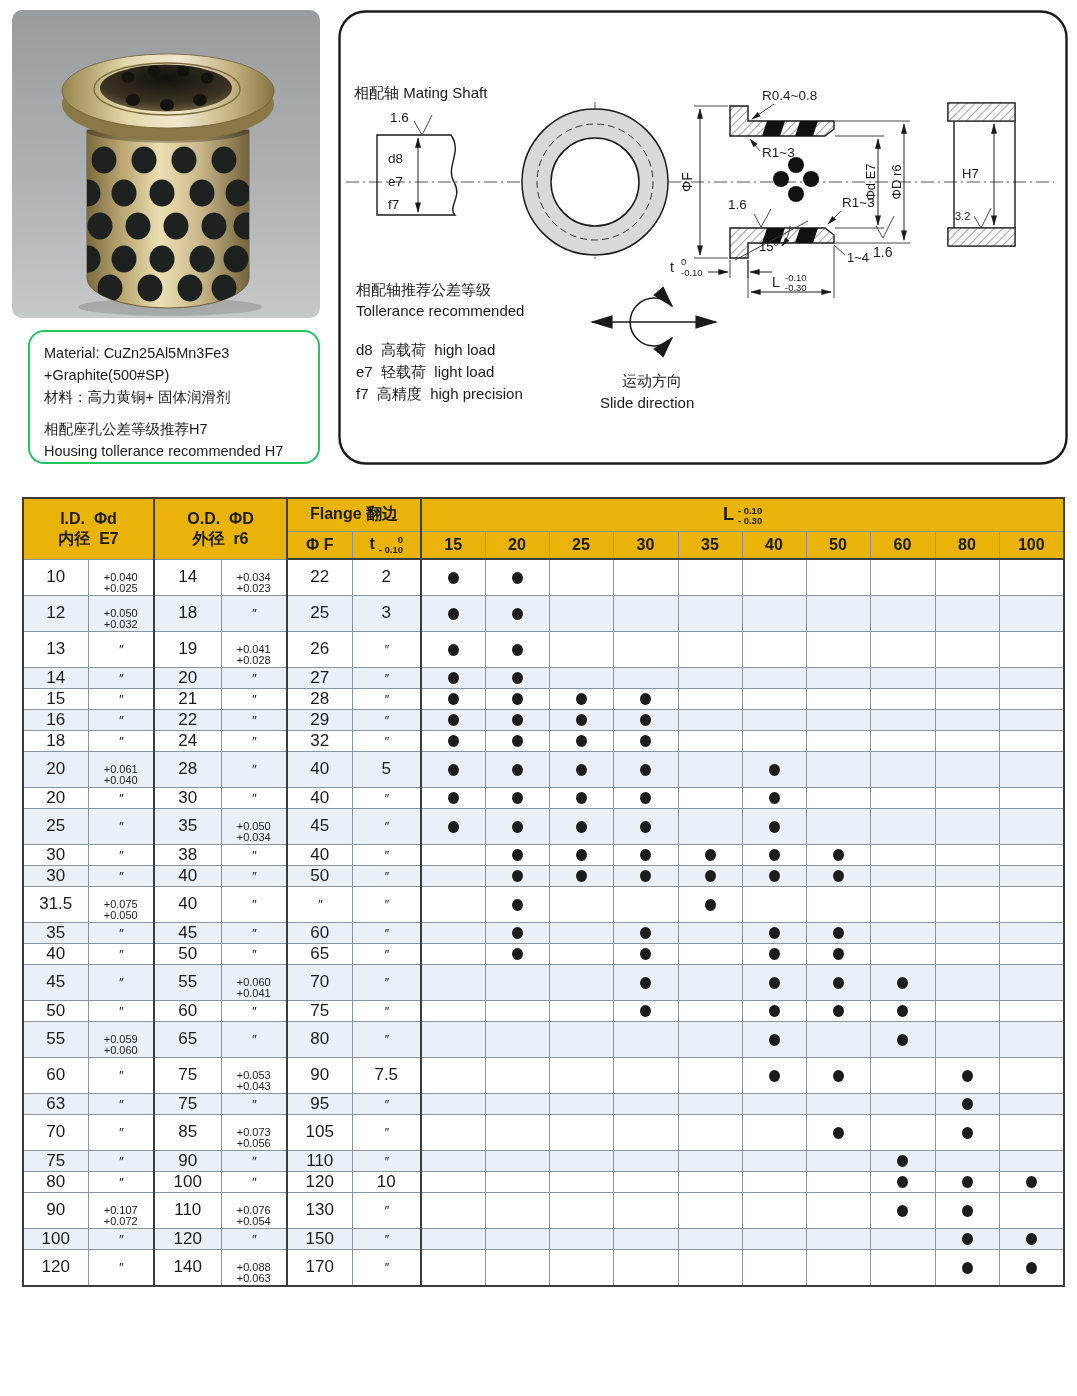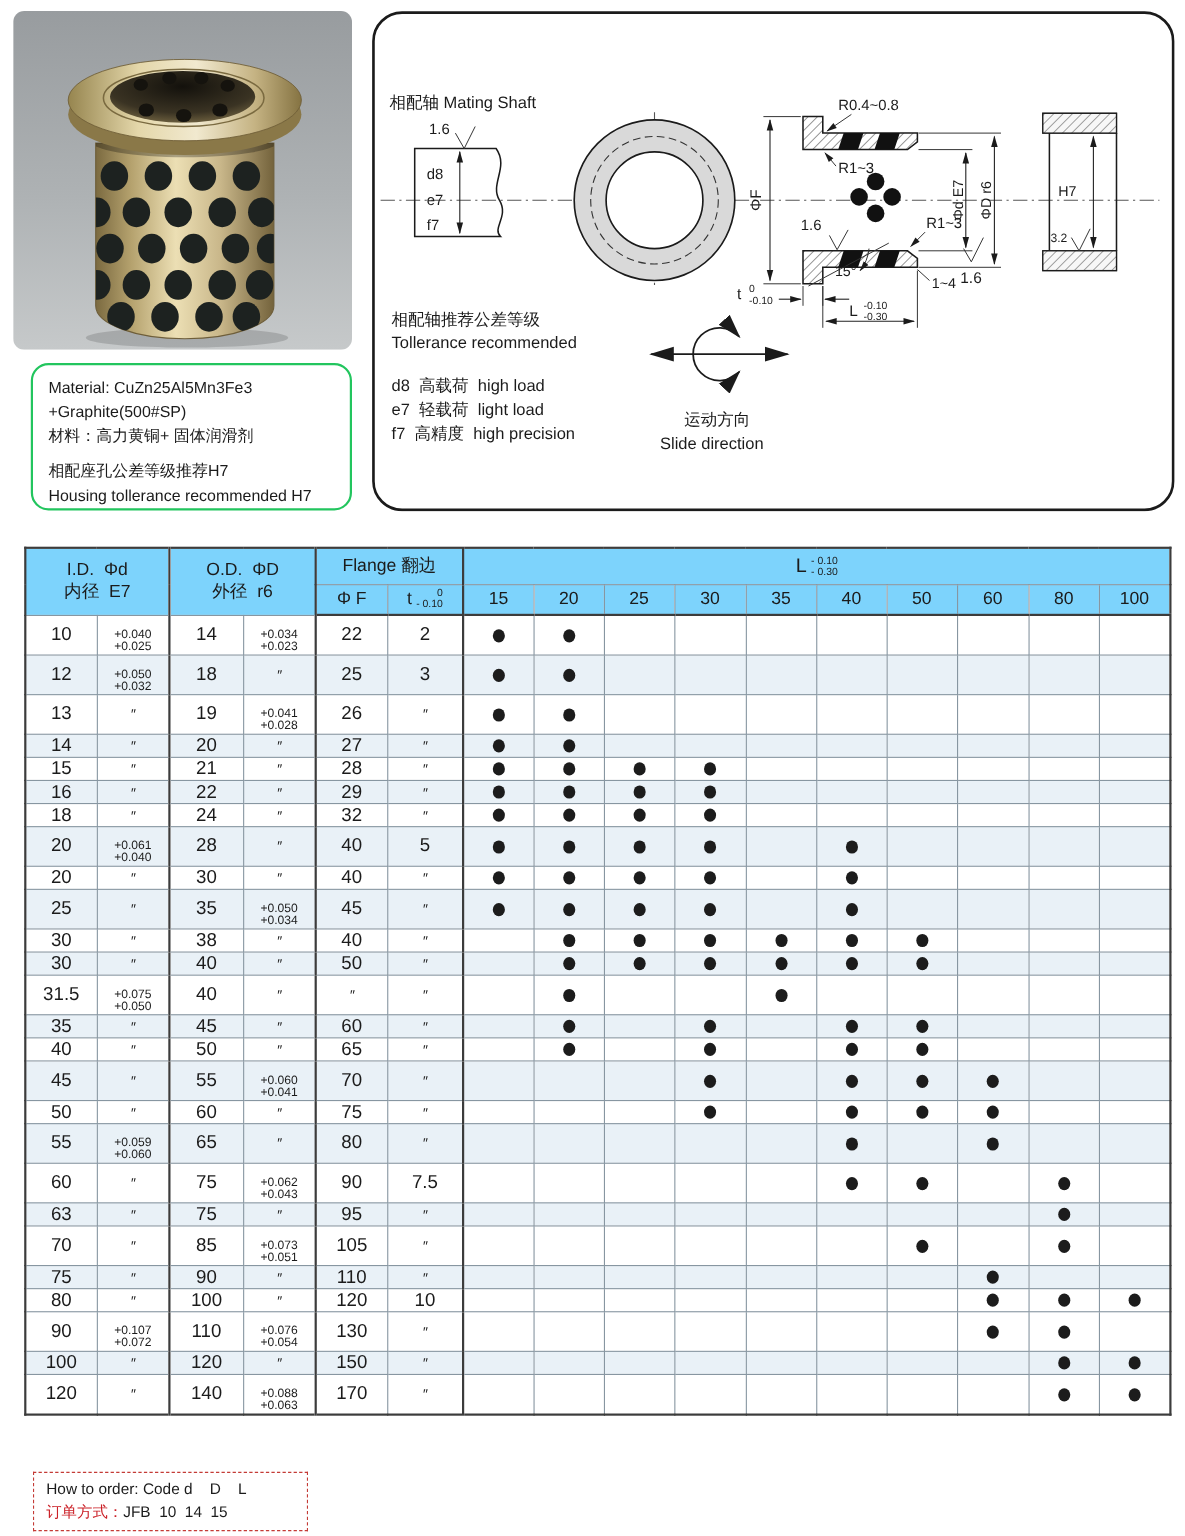--- a/index.html
+++ b/index.html
@@ -17,21 +17,21 @@
   .dim{stroke:#222;stroke-width:1;fill:none;}
   .otl{stroke:#1b1b1b;stroke-width:1.4;fill:none;}
   
   .mat{left:28px;top:330px;width:292px;height:134px;border:2px solid #22c55e;border-radius:16px;
        padding:10px 14px;font-size:14.5px;line-height:22px;box-sizing:border-box;}
   .mat .gap{height:10px;}
   
   .tablewrap{left:22px;top:497px;}
   table{border-collapse:collapse;table-layout:fixed;width:1041px;border:2px solid #3c3c3c;}
   th,td{border:1px solid #8796a1;padding:0;text-align:center;vertical-align:middle;overflow:hidden;}
-  thead th{background:#7dd3fc;font-weight:normal;font-size:16px;}
+  thead th{background:#eab308;font-weight:bold;font-size:16px;}
   tr.h1{height:33px;} tr.h2{height:28px;}
   tr.h2 th{border-bottom:2px solid #3c3c3c;}
   tbody tr{height:17px;font-size:17px;background:#fff;}
   tbody tr.shade td{background:#e9f1f7;}
   .sR{border-right:2px solid #3c3c3c;}
   .keepsp{white-space:pre;}
   .blk div{line-height:20px;}
   .tol{font-size:11px;line-height:11.5px;margin-top:12px;}
   .ditto{font-size:13px;font-style:italic;color:#222;}
   .stack{display:inline-flex;flex-direction:column;font-size:9.5px;line-height:9.5px;
@@ -688,21 +688,21 @@
             <td class="dotc"><span class="dot"></span></td>
             <td class="dotc"></td>
             <td class="dotc"></td>
           </tr>
           <tr class="">
             <td class="">60</td>
             <td class="sR"><span class="ditto">″</span></td>
             <td class="">75</td>
             <td class="sR">
               <div class="tol">
-                <div>+0.062</div>
+                <div>+0.053</div>
                 <div>+0.043</div>
               </div>
             </td>
             <td class="">90</td>
             <td class="sR">7.5</td>
             <td class="dotc"></td>
             <td class="dotc"></td>
             <td class="dotc"></td>
             <td class="dotc"></td>
             <td class="dotc"></td>
@@ -730,21 +730,21 @@
             <td class="dotc"><span class="dot"></span></td>
             <td class="dotc"></td>
           </tr>
           <tr class="">
             <td class="">70</td>
             <td class="sR"><span class="ditto">″</span></td>
             <td class="">85</td>
             <td class="sR">
               <div class="tol">
                 <div>+0.073</div>
-                <div>+0.051</div>
+                <div>+0.056</div>
               </div>
             </td>
             <td class="">105</td>
             <td class="sR"><span class="ditto">″</span></td>
             <td class="dotc"></td>
             <td class="dotc"></td>
             <td class="dotc"></td>
             <td class="dotc"></td>
             <td class="dotc"></td>
             <td class="dotc"></td>
@@ -855,20 +855,14 @@
             <td class="dotc"></td>
             <td class="dotc"></td>
             <td class="dotc"></td>
             <td class="dotc"><span class="dot"></span></td>
             <td class="dotc"><span class="dot"></span></td>
           </tr>
         </tbody>
       </table>
   </div>
 
-  <div class="abs order">
-    <div class="keepsp">How to order: Code d    D    L</div>
-    <div>
-      <span class="red keepsp">订单方式：</span><span class="keepsp">JFB  10  14  15</span>
-    </div>
-  </div>
 
 </div>
 
 </body></html>

